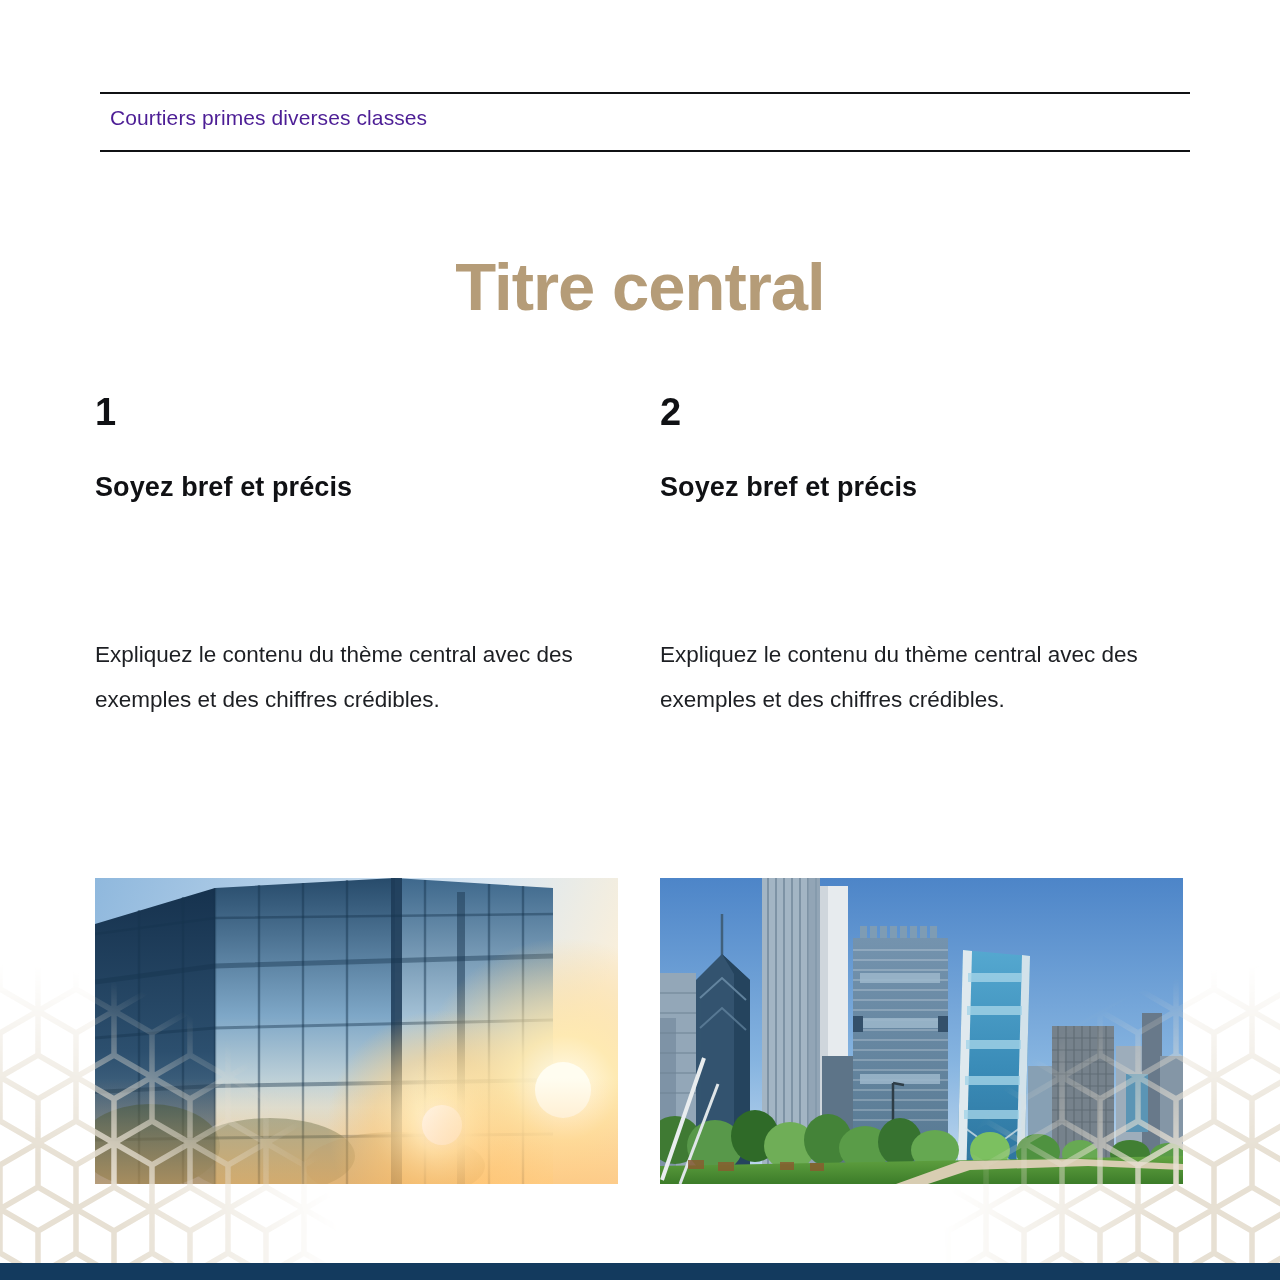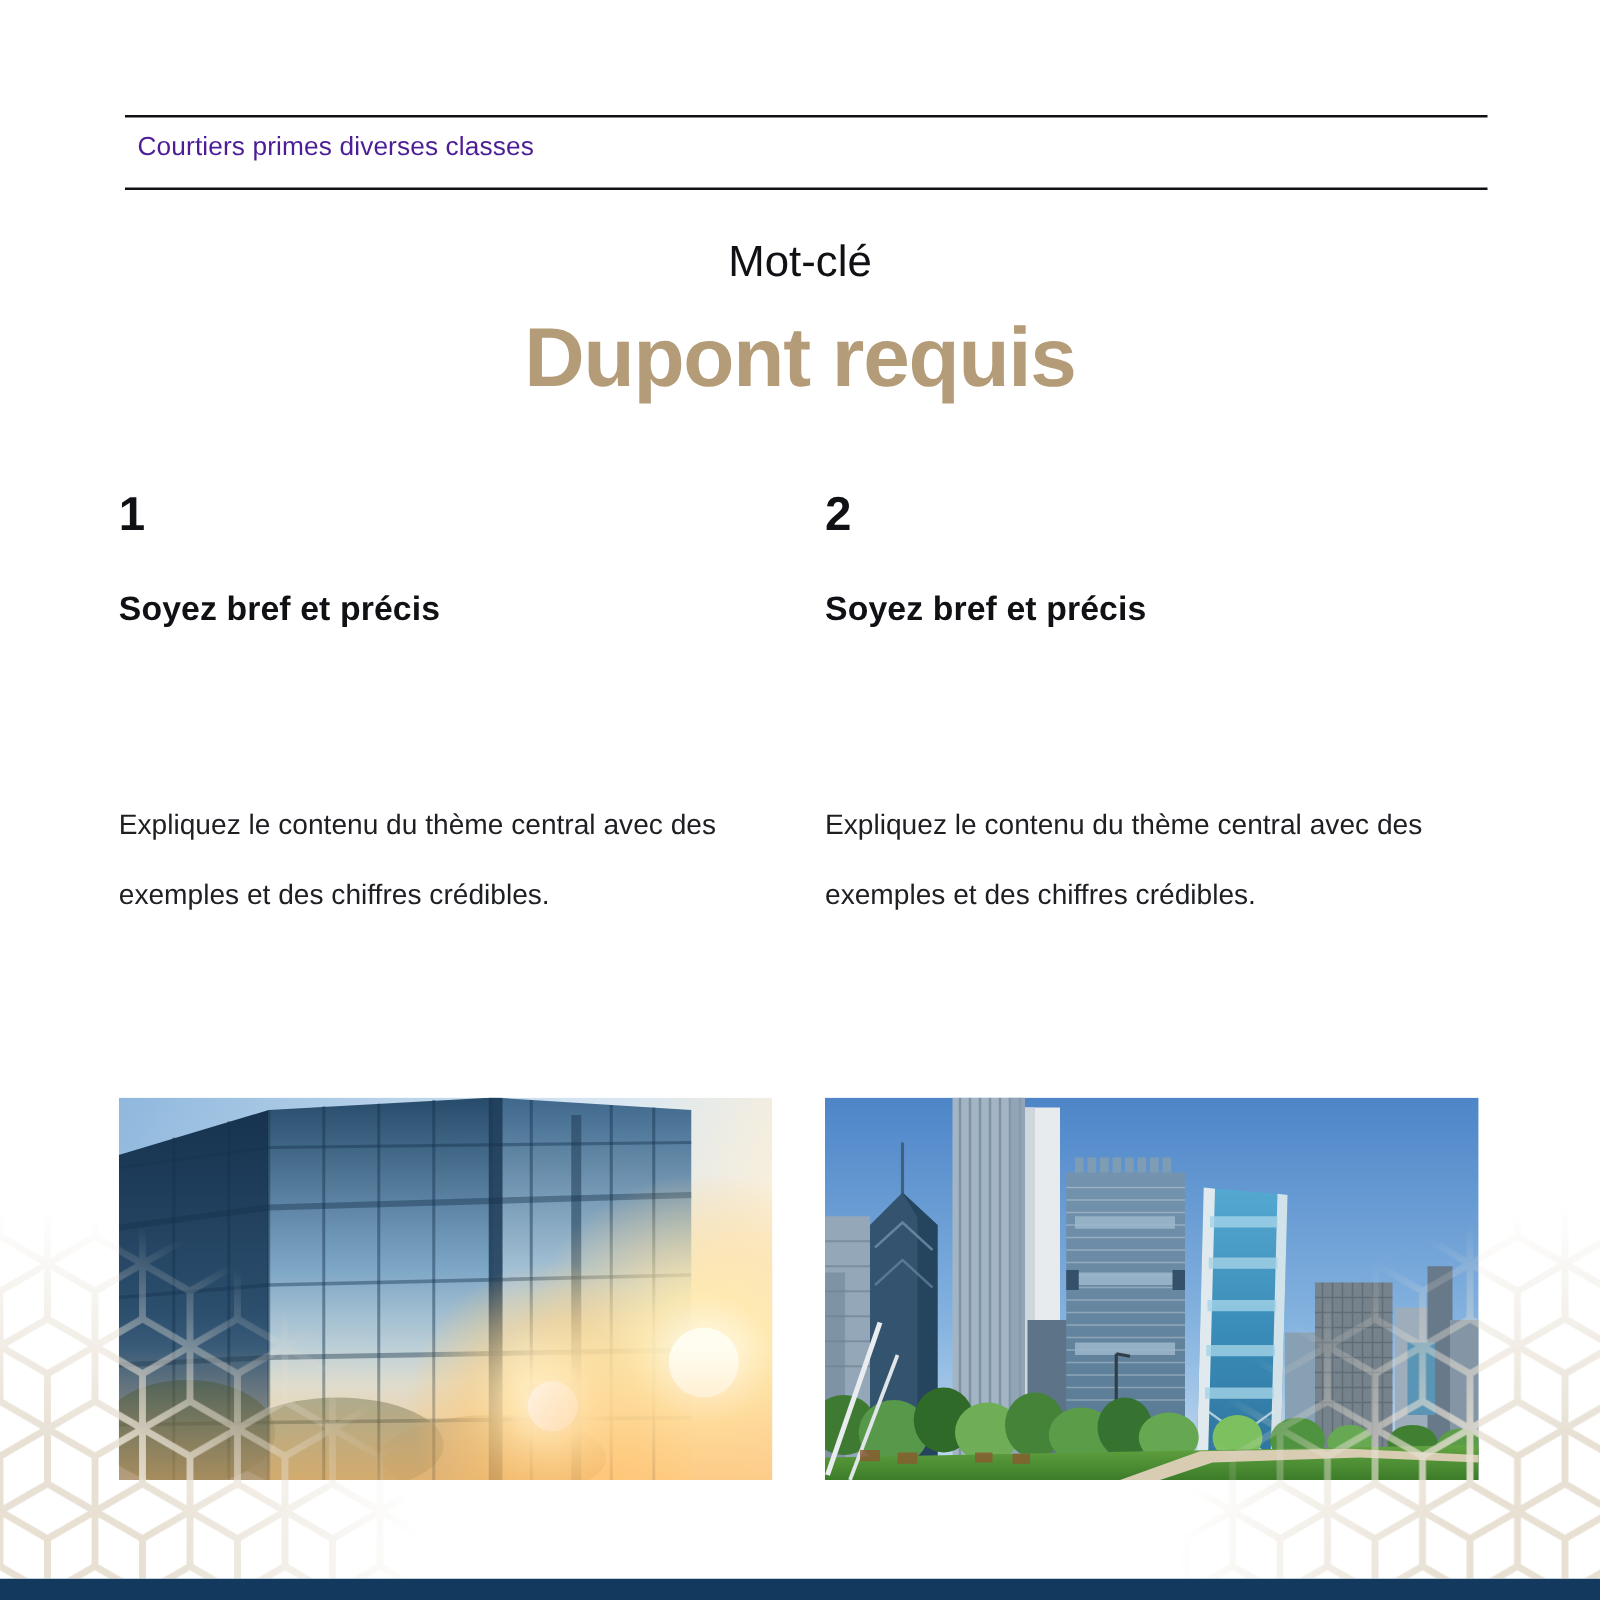--- a/index.html
+++ b/index.html
@@ -88,21 +88,21 @@
     letter-spacing: 0.1px;
     margin-top: 20px;
   }
   .col-body {
     position: absolute;
     top: 240px; left: 0;
     width: 520px;
     font-size: 22.5px;
     font-weight: 400;
     color: #1d1f23;
-    line-height: 56px;
+    line-height: 45px;
   }
   .col-photo {
     position: absolute;
     top: 486px; left: 0;
     width: 523px;
     height: 306px;
     overflow: hidden;
   }
   .col-photo svg { display: block; width: 100%; height: 100%; }
 
@@ -138,22 +138,21 @@
 <body>
 
 <div class="page">
 
   <div class="rule rule-top"></div>
   <div class="header-row">
     <span class="header-left">Courtiers primes diverses classes</span>
   </div>
   <div class="rule rule-bottom"></div>
 
-  <div class="kicker">Mot-clé</div>
-  <div class="main-title">Dupont requis</div>
+  <div class="main-title">Titre central</div>
 
   <div class="col col-1">
     <div class="col-number">1</div>
     <div class="col-heading">Soyez bref et précis</div>
     <div class="col-body">Expliquez le contenu du thème central avec des exemples et des chiffres crédibles.</div>
     <div class="col-photo">
 
       <svg viewBox="0 0 523 306" preserveAspectRatio="none">
         <defs>
           <linearGradient id="skyA" x1="0" y1="0" x2="1" y2="0.25">

